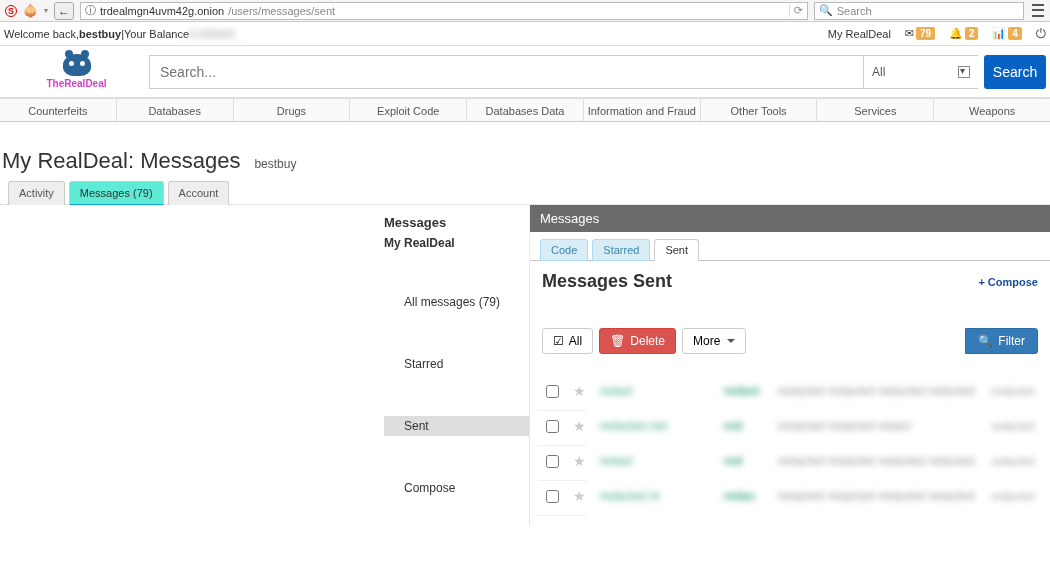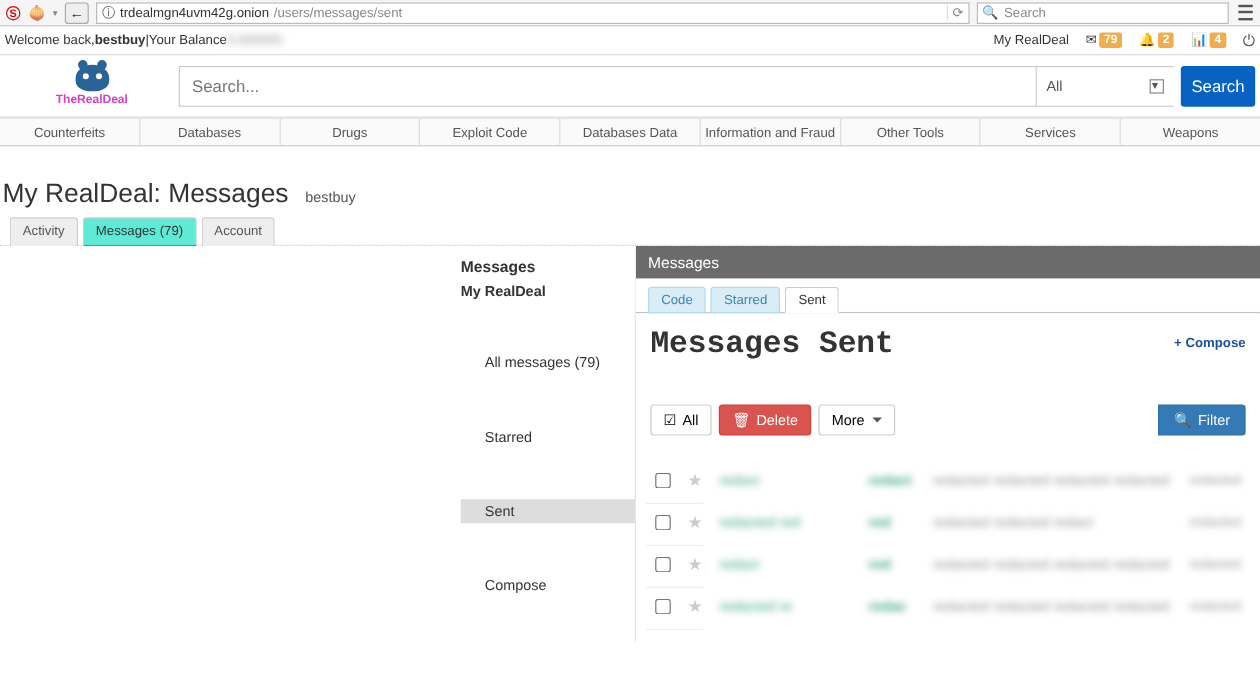--- a/index.html
+++ b/index.html
@@ -70,21 +70,21 @@
     .side-list div.sel { background: #ddd; }
     
     .content { flex: 1; padding: 0; max-width: 520px; }
     .panel-hdr { background: #6b6b6b; color: #fff; padding: 6px 10px; font-size: 13px; }
     .msg-tabs { display: flex; gap: 4px; padding: 6px 10px 0; border-bottom: 1px solid #ccc; }
     .msg-tab { padding: 4px 10px; font-size: 11px; border: 1px solid #addcf4; background: #d9edf7; color: #3a87ad; border-radius: 3px 3px 0 0; position: relative; top: 1px; }
     .msg-tab.active { background: #fff; border: 1px solid #ccc; border-bottom: 1px solid #fff; color: #333; }
     
     .msgs-body { padding: 10px 12px; box-shadow: 0 0 2px rgba(0,0,0,.1); }
     .msgs-title-row { display: flex; justify-content: space-between; align-items: center; }
-    .msgs-title { font-size: 26px; font-weight: bold; font-family: Liberation Mono, monospace; }
+    .msgs-title { font-size: 18px; font-weight: bold; }
     .compose-link { color: #1b4f9c; font-size: 11px; font-weight: bold; }
     
     .toolbar-row { display: flex; justify-content: space-between; margin-top: 36px; }
     .tb-left { display: flex; gap: 6px; }
     .btn-sm { height: 26px; padding: 0 10px; border: 1px solid #ccc; background: #fff; border-radius: 3px; display: inline-flex; align-items: center; gap: 5px; font-size: 12px; }
     .btn-danger { background: #d9534f; color: #fff; border-color: #d43f3a; }
     .caret { display: inline-block; width: 0; height: 0; border-left: 4px solid transparent; border-right: 4px solid transparent; border-top: 4px solid #555; margin-left: 2px; }
     .tb-right { display: flex; }
     .filter-input { height: 26px; width: 150px; border: 1px solid #ccc; border-right: none; padding: 0 8px; font-size: 12px; border-radius: 3px 0 0 3px; }
     .filter-btn { height: 26px; padding: 0 12px; background: #337ab7; color: #fff; border: 1px solid #2e6da4; border-radius: 0 3px 3px 0; display: inline-flex; align-items: center; gap: 5px; font-size: 12px; }

